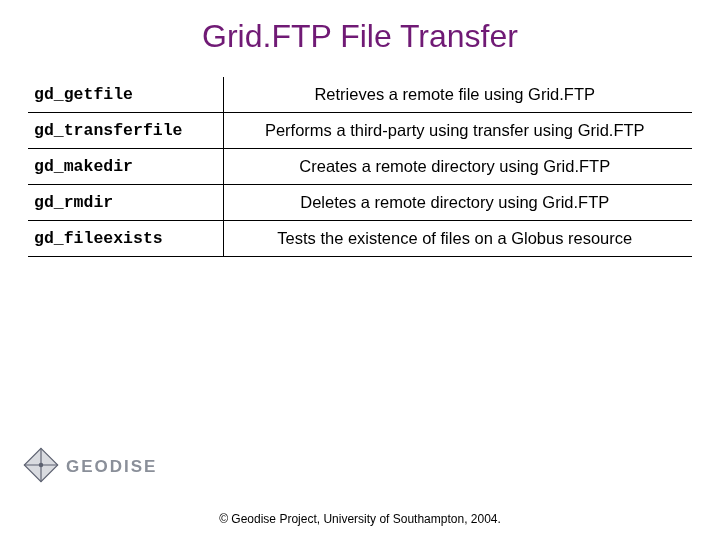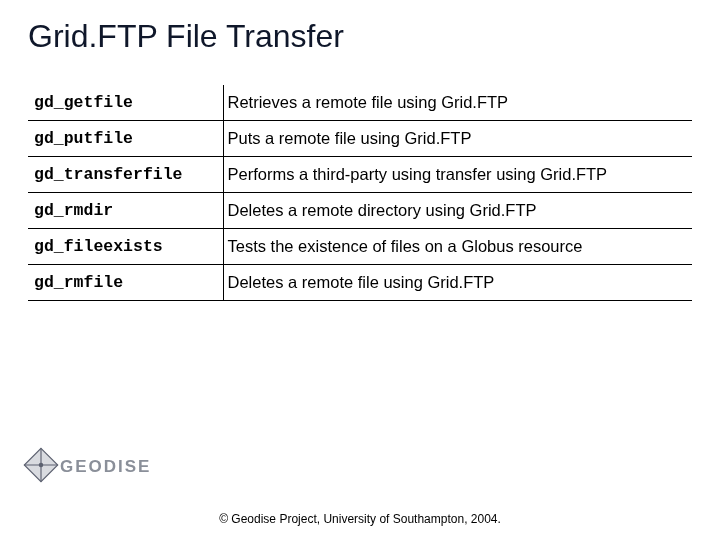--- a/index.html
+++ b/index.html
@@ -4,59 +4,62 @@
 <style>
   * { margin: 0; padding: 0; box-sizing: border-box; }
   html, body { width: 720px; height: 540px; background: #fff; font-family: Arial, Helvetica, sans-serif; }
   .slide {
     width: 720px;
     height: 540px;
     position: relative;
     padding: 18px 28px 0 28px;
   }
   .title {
+    text-align: center;
     font-size: 32px;
-    color: #0f172a;
-    margin-bottom: 30px;
+    color: #701a75;
+    margin-bottom: 22px;
     font-weight: normal;
   }
   table.cmds {
     width: 100%;
     border-collapse: collapse;
     font-size: 16.5px;
   }
   table.cmds td {
     padding: 8px 10px 8px 6px;
     vertical-align: middle;
   }
   table.cmds td.cmd {
     font-family: "Courier New", Courier, monospace;
     font-weight: bold;
     width: 195px;
     white-space: nowrap;
     border-right: 1px solid #000;
   }
   table.cmds td.desc {
     padding-left: 4px;
+    text-align: center;
   }
   table.cmds tr.rule td {
     border-bottom: 1px solid #000;
   }
   .footer {
     position: absolute;
     left: 0;
     bottom: 12px;
     width: 100%;
   }
   .logo {
     position: absolute;
     left: 22px;
     bottom: 40px;
     display: flex;
     align-items: center;
+    gap: 6px;
   }
   .logo-text {
     font-size: 17px;
     letter-spacing: 2px;
     color: #8a8f99;
     font-weight: 600;
   }
   .credit {
     text-align: center;
     font-size: 12px;
@@ -72,38 +75,34 @@
 
   <h1 class="title">Grid.FTP File Transfer</h1>
 
   <table class="cmds">
     <tbody>
       <tr class="rule">
         <td class="cmd">gd_getfile</td>
         <td class="desc">Retrieves a remote file using Grid.FTP</td>
       </tr>
       <tr class="rule">
-        <td class="cmd">gd_putfile</td>
-        <td class="desc">Puts a remote file using Grid.FTP</td>
+        <td class="cmd">gd_transferfile</td>
+        <td class="desc">Performs a third-party using transfer using Grid.FTP</td>
       </tr>
       <tr class="rule">
-        <td class="cmd">gd_transferfile</td>
-        <td class="desc">Performs a third-party using transfer using Grid.FTP</td>
+        <td class="cmd">gd_makedir</td>
+        <td class="desc">Creates a remote directory using Grid.FTP</td>
       </tr>
       <tr class="rule">
         <td class="cmd">gd_rmdir</td>
         <td class="desc">Deletes a remote directory using Grid.FTP</td>
       </tr>
       <tr class="rule">
         <td class="cmd">gd_fileexists</td>
         <td class="desc">Tests the existence of files on a Globus resource</td>
-      </tr>
-      <tr class="rule">
-        <td class="cmd">gd_rmfile</td>
-        <td class="desc">Deletes a remote file using Grid.FTP</td>
       </tr>
     </tbody>
   </table>
 
   <div class="footer">
     <div class="logo">
       <span>
         <svg width="38" height="38" viewBox="0 0 100 100">
           <polygon points="50,6 94,50 50,94 6,50" fill="#d9dbe0" stroke="#5c6170" stroke-width="3"></polygon>
           <line x1="50" y1="6" x2="50" y2="94" stroke="#5c6170" stroke-width="3"></line>

